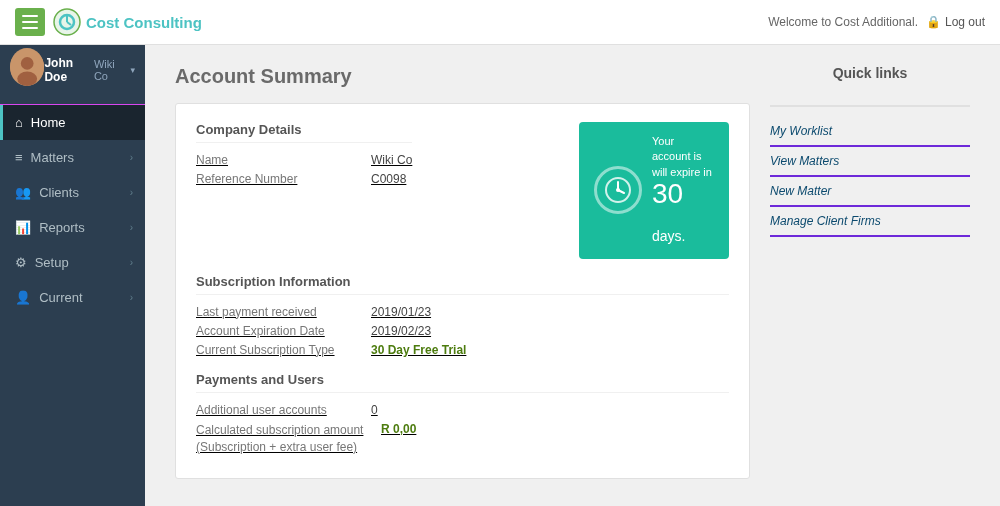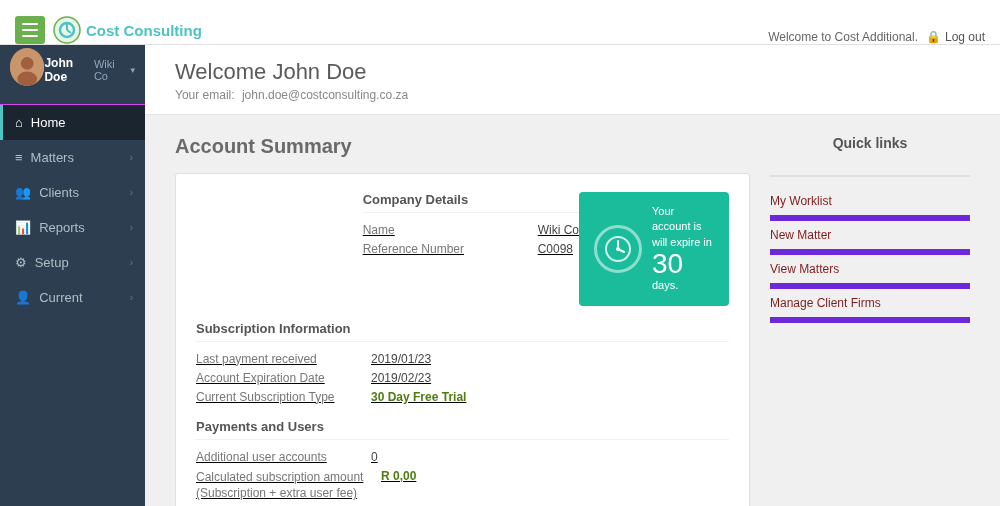--- a/index.html
+++ b/index.html
@@ -3,21 +3,21 @@
   <meta charset="utf-8">
   <style>
     * { margin: 0; padding: 0; box-sizing: border-box; }
     body { font-family: 'Segoe UI', Arial, sans-serif; font-size: 13px; background: #f5f5f5; display: flex; flex-direction: column; height: 506px; width: 1000px; overflow: hidden; }
 
     
     .topbar {
       background: #fff;
       height: 45px;
       display: flex;
-      align-items: flex-end;
+      align-items: center;
       padding: 0 15px;
       border-bottom: 1px solid #e0e0e0;
       flex-shrink: 0;
     }
     .topbar-left {
       display: flex;
       align-items: center;
       gap: 8px;
     }
     .hamburger-btn {
@@ -195,21 +195,21 @@
     }
     .summary-card {
       background: #fff;
       border: 1px solid #e0e0e0;
       border-radius: 3px;
       padding: 18px 20px;
       margin-bottom: 15px;
     }
     .summary-card-row {
       display: flex;
-      justify-content: flex-end;
+      justify-content: space-between;
       align-items: flex-start;
       margin-bottom: 15px;
     }
     .status-widget {
       background: #1abc9c;
       border-radius: 4px;
       padding: 12px 15px;
       color: #fff;
       width: 150px;
       text-align: center;
@@ -231,21 +231,22 @@
       text-align: left;
       font-size: 11px;
       line-height: 1.4;
     }
     .status-days {
       font-size: 28px;
       font-weight: normal;
       line-height: 1;
     }
     .status-days-label {
-      font-size: 11px;
+      font-size: 14px;
+      margin-top: 19px;
     }
 
     .section-title {
       font-size: 13px;
       color: #555;
       font-weight: bold;
       margin-bottom: 10px;
       border-bottom: 1px solid #f0f0f0;
       padding-bottom: 5px;
     }
@@ -274,24 +275,25 @@
       font-size: 14px;
       color: #555;
       font-weight: bold;
       border-bottom: 2px solid #e0e0e0;
       padding-bottom: 24px;
       margin-bottom: 10px;
       text-align: center;
     }
     .quick-link-item {
       padding: 7px 0;
-      border-bottom: 6px solid #6d28d9;
-      color: #7f1d1d;
+      border-bottom: 2px solid #6d28d9;
+      color: #0c4a6e;
       font-size: 12px;
       cursor: pointer;
+      font-style: italic;
     }
   </style>
 </head>
 <body>
 
 <div class="topbar">
   <div class="topbar-left">
     <button class="hamburger-btn">
       <span></span>
         <span></span>
@@ -373,27 +375,20 @@
     <div class="nav-item">
       <div class="nav-item-left">
         <span class="nav-icon">👤</span>
         <span>Current</span>
       </div>
       <span class="nav-chevron">›</span>
     </div>
   </div>
 
   <div class="main-content">
-    <div class="page-header">
-      <div class="page-title">Welcome John Doe</div>
-      <div class="page-subtitle">
-        <span>Your email:</span>
-        <span style="margin-left:4px;">john.doe@costconsulting.co.za</span>
-      </div>
-    </div>
 
     <div class="content-area">
 
       <div class="main-panel">
         <div class="account-summary-title">Account Summary</div>
 
         <div class="summary-card">
 
           <div class="summary-card-row">
             <div>
@@ -453,22 +448,22 @@
               <span class="detail-value bold" style="margin-left:10px;">R 0,00</span>
             </div>
           </div>
 
         </div>
       </div>
 
       <div class="right-panel">
         <div class="quick-links-title">Quick links</div>
         <div class="quick-link-item">My Worklist</div>
+        <div class="quick-link-item">View Matters</div>
         <div class="quick-link-item">New Matter</div>
-        <div class="quick-link-item">View Matters</div>
         <div class="quick-link-item">Manage Client Firms</div>
       </div>
 
     </div>
 
   </div>
 
 </div>
 
 </body></html>

